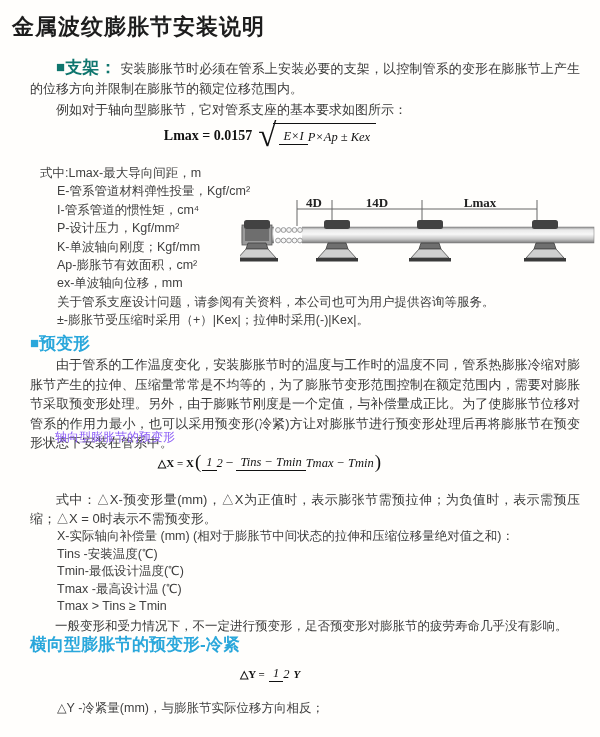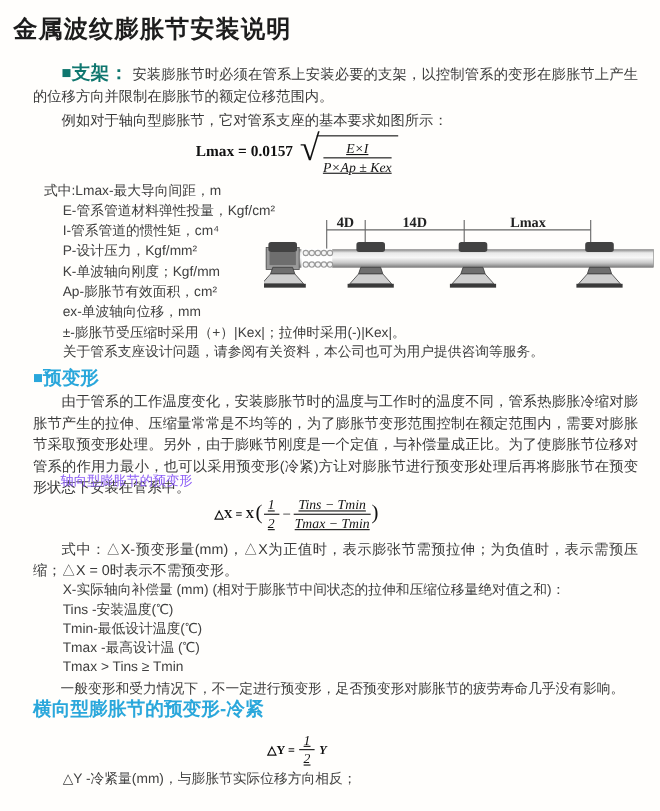--- a/index.html
+++ b/index.html
@@ -22,22 +22,22 @@
   .defs{font-size:12.5px;color:#404040;}
   .defs .line{padding-left:17px;}
   .defs .line.first{padding-left:0;}
   
   .formula{display:flex;justify-content:center;align-items:center;
     font-family:"Liberation Serif",serif;color:#111;}
   .f-lhs{font-weight:bold;font-size:14px;font-style:normal;}
   .sqrt{display:flex;align-items:flex-start;margin-left:6px;}
   .rsign{font-size:33px;line-height:1;font-weight:400;}
   .rbody{border-top:1.6px solid #111;margin-left:-3px;margin-top:4px;padding:2px 6px 0 6px;}
-  .frac{display:inline-flex;flex-direction:column;text-align:center;
-    font-size:12.5px;font-style:italic;line-height:1.15;text-decoration:underline;}
+  .frac{display:inline-flex;flex-direction:row;text-align:center;
+    font-size:12.5px;font-style:italic;line-height:1.15;}
   .frac .fn{padding:0 4px 1px;border-bottom:1px solid #111;}
   .frac .fd{padding-top:1px;}
   .fsym{font-size:13.5px;margin:0 3px;}
   .fbold{font-weight:bold;font-size:11px;}
   .fparen{font-size:19px;font-weight:400;margin:0 1px;transform:translateY(-1px);}
   .fital{font-style:italic;}
   
   .diagram{left:240px;top:196px;width:356px;height:92px;}
   svg text{font-family:"Liberation Serif",serif;font-weight:bold;fill:#222;}
 </style>
@@ -69,22 +69,22 @@
   </div>
 
   <div class="abs defs" style="left:40px;top:164px;width:540px;line-height:18.4px;">
     <div class="line first">式中:Lmax-最大导向间距，m</div>
     <div class="line">E-管系管道材料弹性投量，Kgf/cm²</div>
     <div class="line">I-管系管道的惯性矩，cm⁴</div>
     <div class="line">P-设计压力，Kgf/mm²</div>
     <div class="line">K-单波轴向刚度；Kgf/mm</div>
     <div class="line">Ap-膨胀节有效面积，cm²</div>
     <div class="line">ex-单波轴向位移，mm</div>
+    <div class="line">关于管系支座设计问题，请参阅有关资料，本公司也可为用户提供咨询等服务。</div>
     <div class="line">±-膨胀节受压缩时采用（+）|Kex|；拉伸时采用(-)|Kex|。</div>
-    <div class="line">关于管系支座设计问题，请参阅有关资料，本公司也可为用户提供咨询等服务。</div>
   </div>
 
   <svg class="abs diagram" viewBox="0 0 356 92">
     <defs>
       <linearGradient id="pipeGrad" x1="0" y1="0" x2="0" y2="1">
         <stop offset="0" stop-color="#8f8f8f"></stop>
         <stop offset="0.18" stop-color="#e9e9e9"></stop>
         <stop offset="0.45" stop-color="#f7f7f7"></stop>
         <stop offset="0.75" stop-color="#c7c7c7"></stop>
         <stop offset="1" stop-color="#7d7d7d"></stop>

